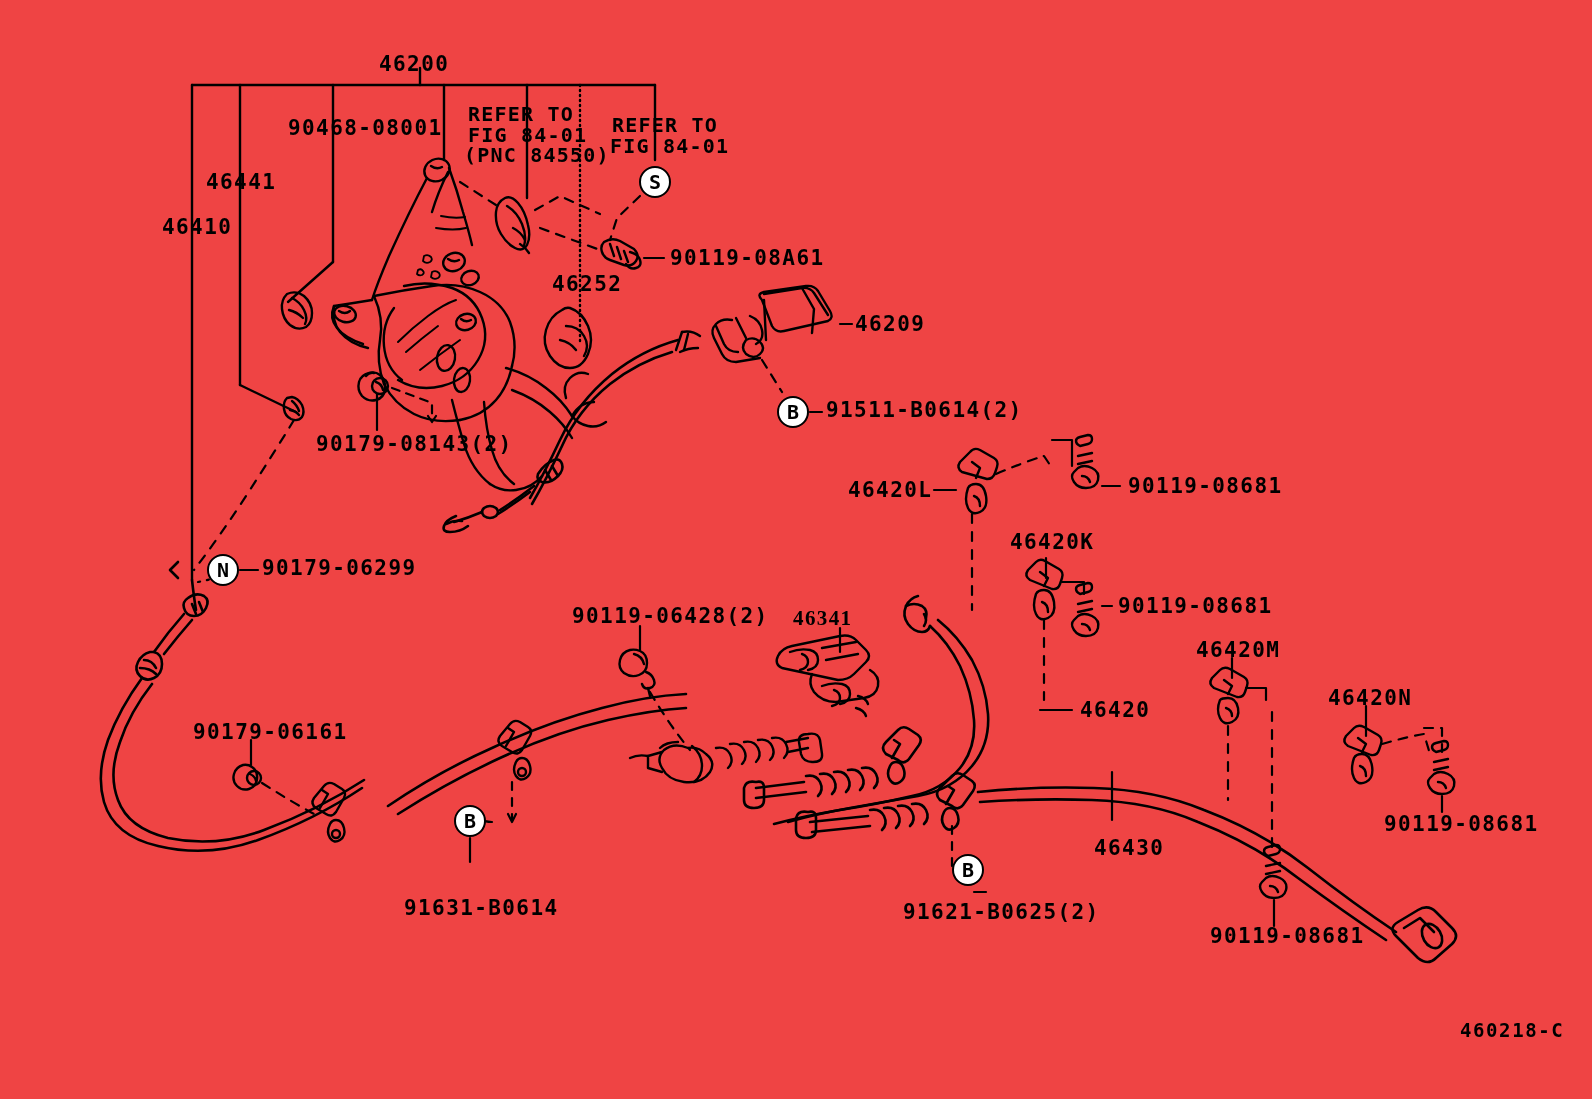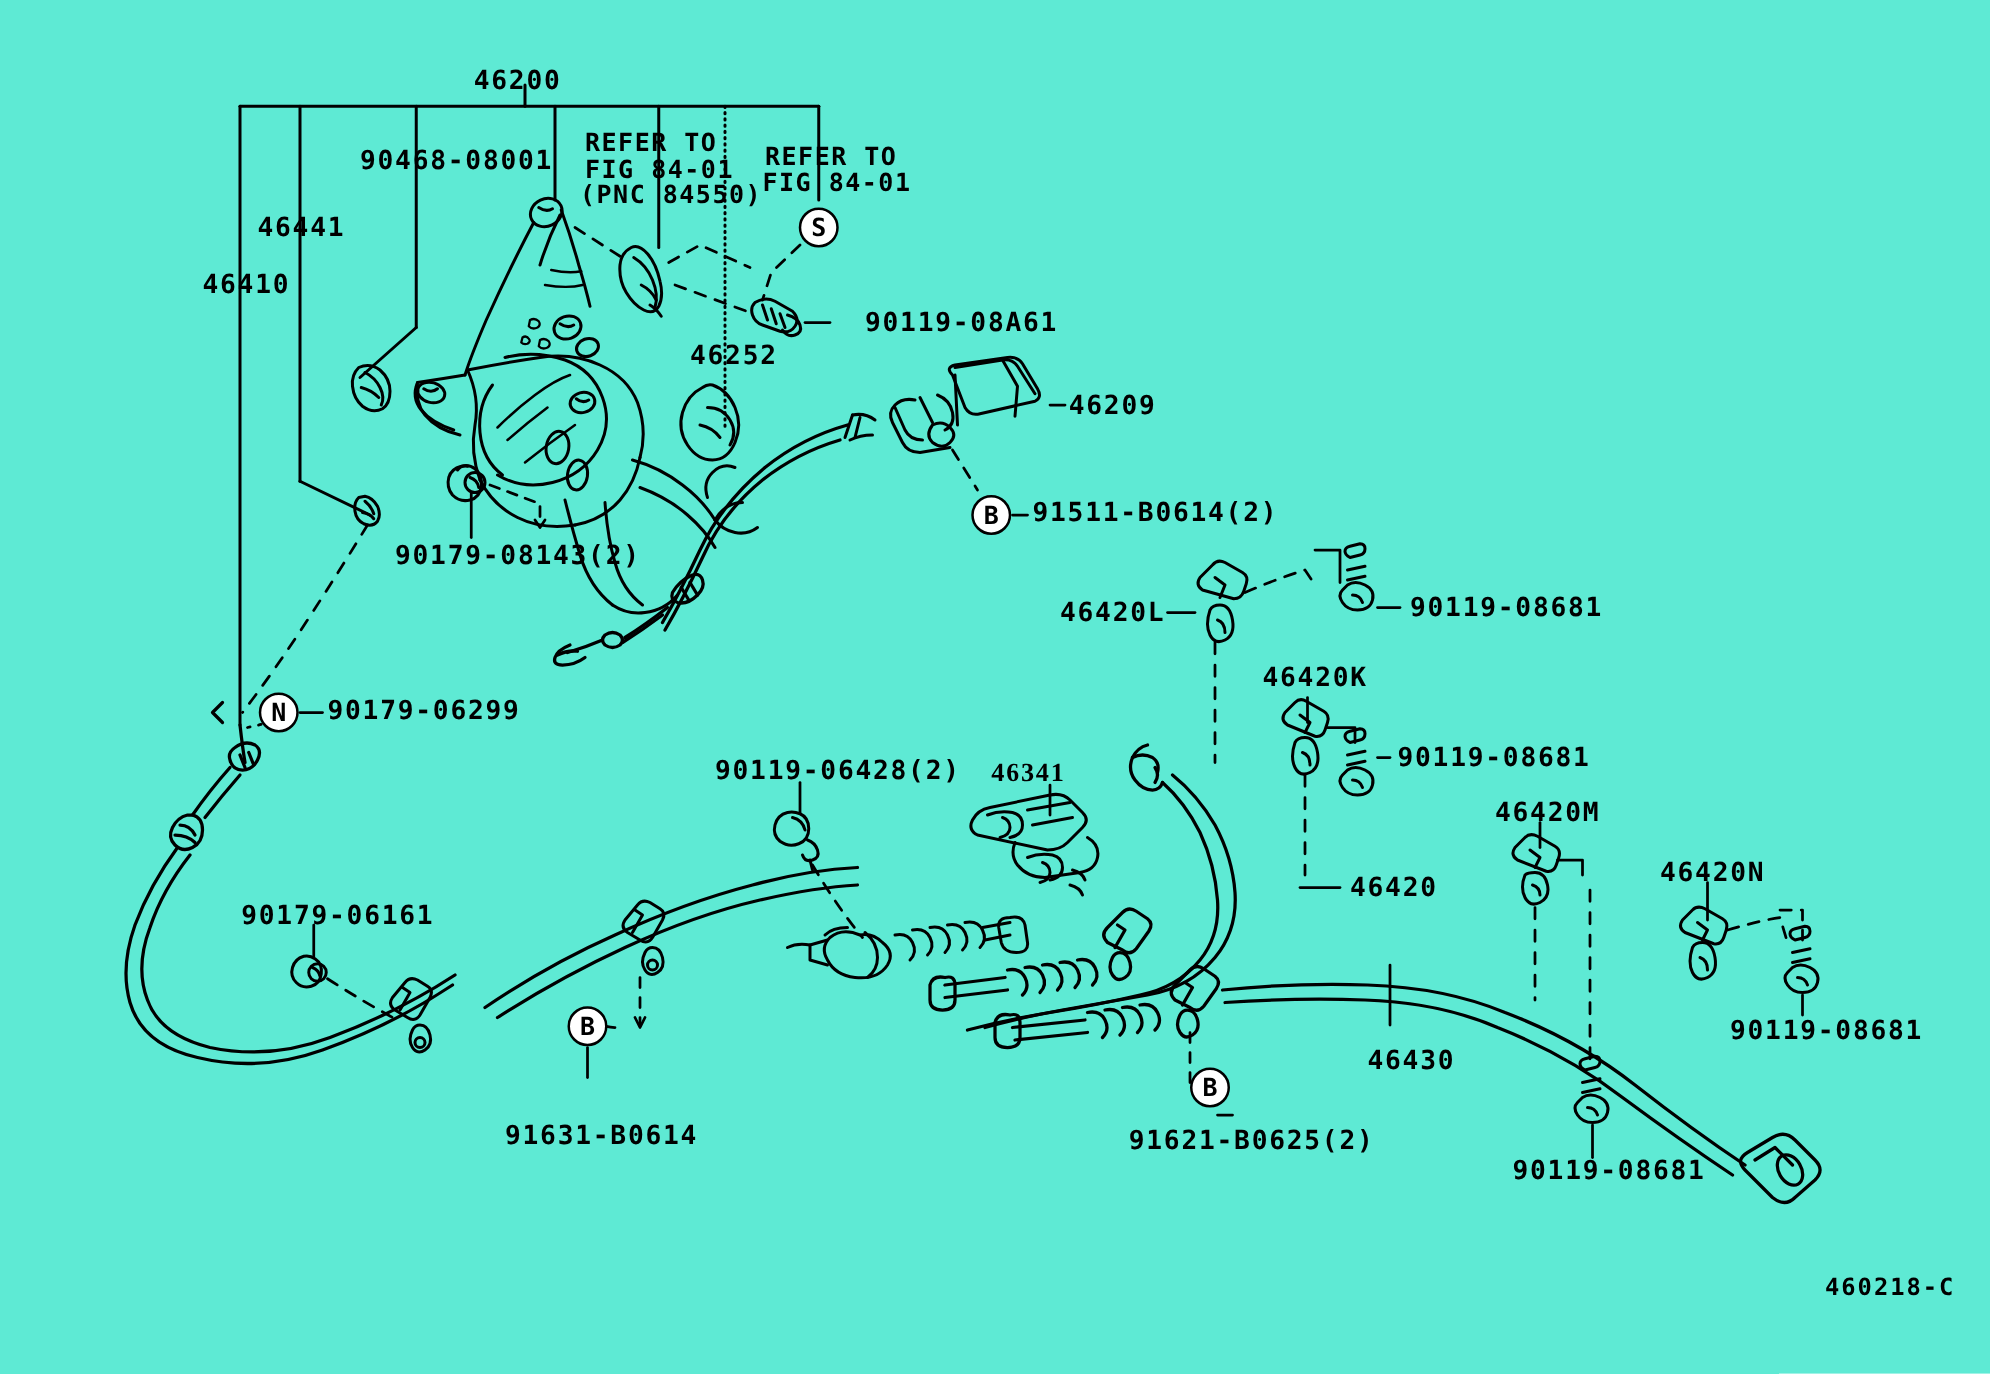--- a/index.html
+++ b/index.html
@@ -1,20 +1,20 @@
 <!DOCTYPE html>
 <html><head>
 <meta charset="utf-8">
 <title>Parts Diagram</title>
 <style>
   html,body{margin:0;padding:0;background:#ffffff;}
   #stage{
     position:relative;
     width:1592px;height:1099px;
-    background:#5eead4;
+    background:#ef4444;
     font-family:"DejaVu Sans Mono","Liberation Mono",monospace;
     overflow:hidden;
   }
   svg#art{position:absolute;left:0;top:0;width:1592px;height:1099px;}
   .lbl{
     position:absolute;
     font-family:"DejaVu Sans Mono","Liberation Mono",monospace;
     font-size:21px;
     font-weight:700;
     letter-spacing:1.4px;
@@ -442,21 +442,21 @@
   <div class="lbl small" style="left:468px;top:123px;">FIG 84-01</div>
   <div class="lbl small" style="left:464px;top:143px;">(PNC 84550)</div>
 
   <div class="lbl small" style="left:612px;top:113px;">REFER TO</div>
   <div class="lbl small" style="left:610px;top:134px;">FIG 84-01</div>
 
   <div class="circ" style="left:639px;top:166px;">S</div>
 
   <div class="lbl" style="left:552px;top:272px;">46252</div>
 
-  <div class="lbl" style="left:670px;top:246px;margin-left:22px;">90119-08A61</div>
+  <div class="lbl" style="left:670px;top:246px;">90119-08A61</div>
 
   <div class="lbl" style="left:316px;top:432px;">90179-08143(2)</div>
 
   <div class="lbl" style="left:855px;top:312px;">46209</div>
 
   <div class="circ" style="left:777px;top:396px;">B</div>
   <div class="lbl" style="left:826px;top:398px;">91511-B0614(2)</div>
 
   <div class="circ" style="left:207px;top:554px;">N</div>
   <div class="lbl" style="left:262px;top:556px;">90179-06299</div>

